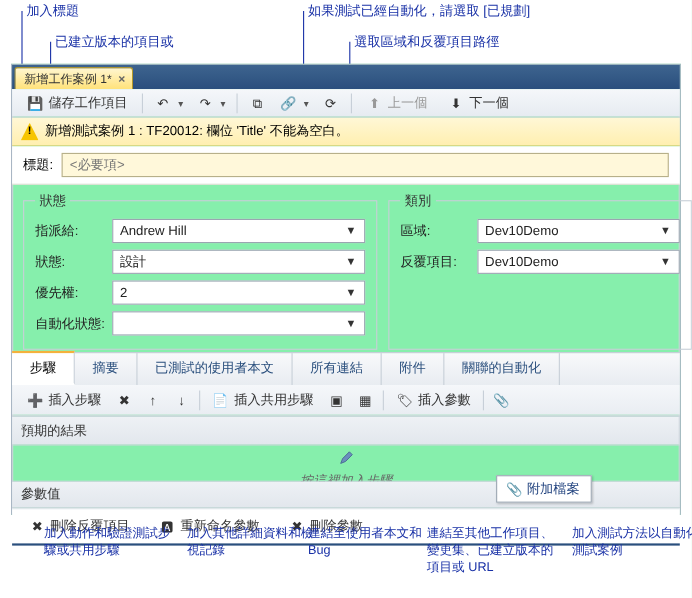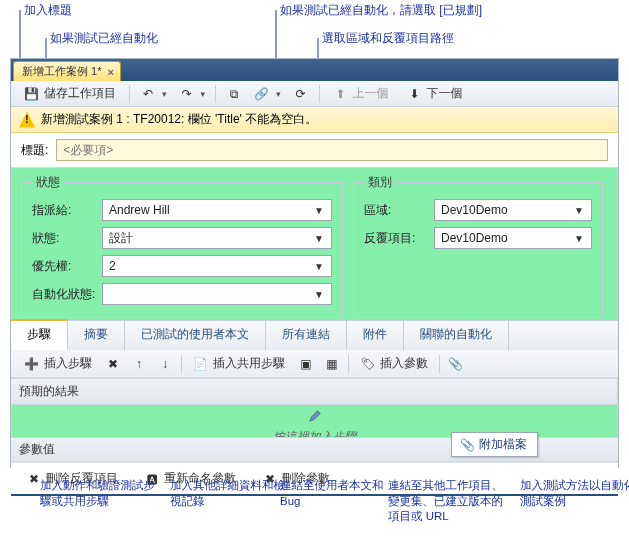--- a/index.html
+++ b/index.html
@@ -107,21 +107,21 @@
     border:1px solid #c7cfd8;
     padding:8px 10px 6px 10px;
     position:relative;
     flex:0 0 auto;
   }
   fieldset.group legend {
     font-size:12px; color:#333;
     padding:0 4px;
   }
   .grp1 { width:322px; }
-  .grp2 { width:250px; }
+  .grp2 { width:276px; }
   .frow { display:flex; align-items:center; margin-bottom:6px; gap:6px;}
   .frow label { width:64px; color:#222; }
   .combo {
     flex:1;
     height:22px;
     border:1px solid #9aa5b1;
     background:#fff;
     display:flex; align-items:center;
     padding:0 4px 0 6px;
     font-size:12px; color:#222; position:relative;
@@ -201,21 +201,21 @@
   .bc1 { left:40px; }
   .bc2 { left:170px; }
   .bc3 { left:280px; }
   .bc4 { left:388px; }
   .bc5 { left:520px; }
 </style>
 </head>
 <body>
 
 <div class="callout-text c1">加入標題</div>
-<div class="callout-text c2">如果測試已經自動化</div>
+<div class="callout-text c2">已建立版本的項目或</div>
 <div class="callout-text c3">如果測試已經自動化，請選取 [已規劃]</div>
 <div class="callout-text c4">選取區域和反覆項目路徑</div>
 
 <svg class="lines" width="629" height="544">
   <g stroke="#1830a6" stroke-width="1" fill="none">
 
     <path d="M20,10 L20,195 L56,195"></path>
 
     <path d="M46,38 L46,242 L120,242"></path>
 

